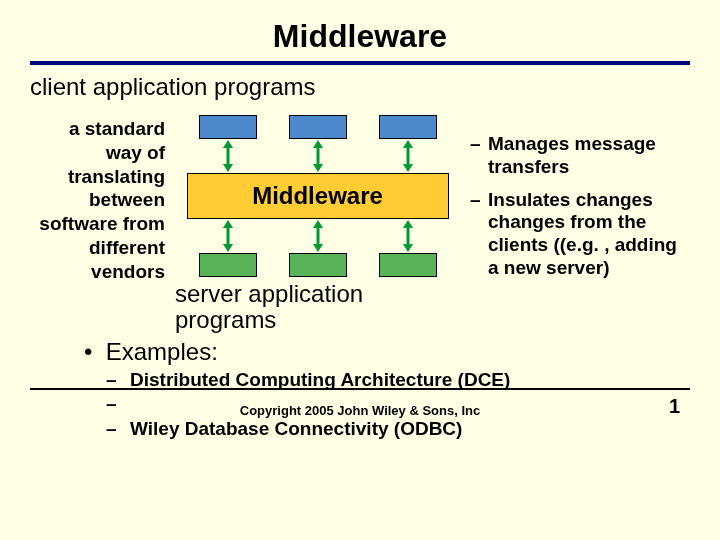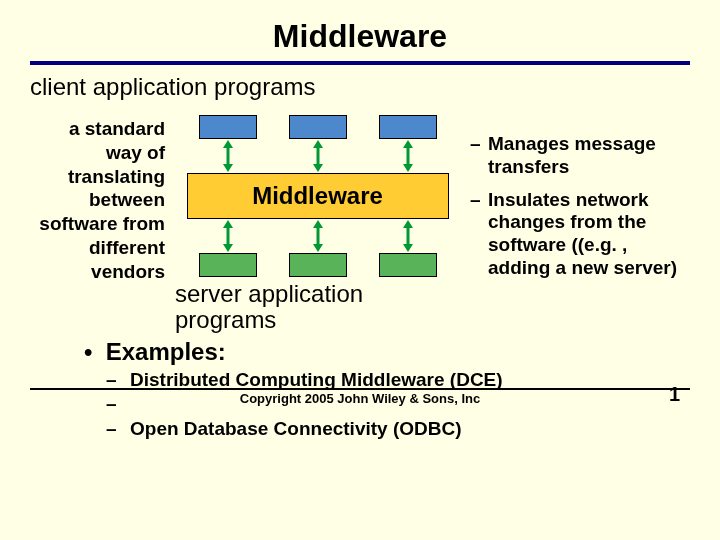--- a/index.html
+++ b/index.html
@@ -101,41 +101,41 @@
     line-height: 1.1;
   }
   .right-col .ritem {
     display: flex;
     margin-bottom: 10px;
   }
   .right-col .dash { width: 18px; flex: none; }
   .examples {
     margin: 4px 0 0 54px;
     font-size: 24px;
-    font-weight: bold;
+    font-weight: normal;
   }
   .example-list {
     margin: 2px 0 0 76px;
     font-size: 19px;
     font-weight: bold;
     line-height: 1.3;
   }
   .example-list .eitem { display: flex; }
   .example-list .edash { width: 24px; flex: none; }
   .footer-rule {
     border: none;
     border-top: 2px solid #000;
     margin: 6px 30px 0 30px;
     position: absolute;
     left: 0; right: 0;
     bottom: 42px;
   }
   .footer {
     position: absolute;
-    bottom: 26px;
+    bottom: 14px;
     left: 0; right: 0;
     width: 100%;
     font-size: 13px;
     font-weight: bold;
   }
   .copyright {
     text-align: center;
   }
   .pagenum {
     position: absolute;
@@ -218,38 +218,38 @@
       <div class="server-label">server application programs</div>
     </div>
 
     <div class="right-col">
       <div class="ritem">
         <span class="dash">–</span>
         <span>Manages message transfers</span>
       </div>
       <div class="ritem">
         <span class="dash">–</span>
-        <span>Insulates network changes from the software ((e.g. , adding a new server)</span>
+        <span>Insulates changes changes from the clients ((e.g. , adding a new server)</span>
       </div>
     </div>
 
   </div>
 
   <div class="examples">•&nbsp;&nbsp;<span>Examples:</span></div>
   <div class="example-list">
     <div class="eitem">
         <span class="edash">–</span>
-        <span>Distributed Computing Middleware (DCE)</span>
+        <span>Distributed Computing Architecture (DCE)</span>
       </div>
     <div class="eitem">
         <span class="edash">–</span>
       </div>
     <div class="eitem">
         <span class="edash">–</span>
-        <span>Open Database Connectivity (ODBC)</span>
+        <span>Wiley Database Connectivity (ODBC)</span>
       </div>
   </div>
 
   <hr class="footer-rule">
   <div class="footer">
     <div class="copyright">Copyright 2005 John Wiley &amp; Sons, Inc</div>
     <div class="pagenum">1</div>
   </div>
 
 </div>

